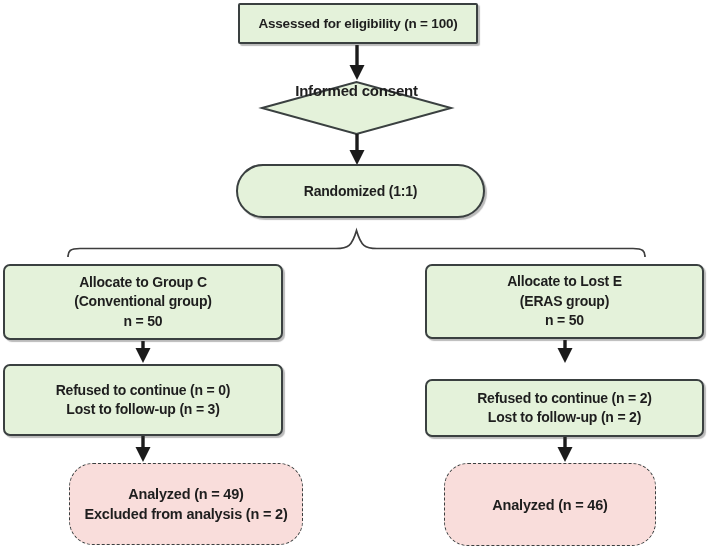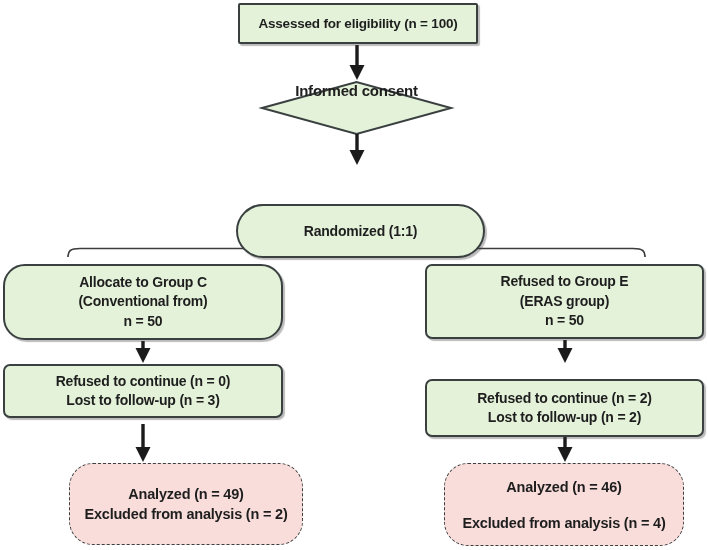--- a/index.html
+++ b/index.html
@@ -30,21 +30,21 @@
     font-weight:700;
     color:var(--text-dark);
     letter-spacing:-0.2px;
   }
   .green{
     background:var(--box-green);
     border:2px solid var(--border-dark);
     box-shadow:2px 2px 1px rgba(60,60,60,0.35);
   }
   .rounded{border-radius:7px;}
-  .pill{border-radius:27px;margin-top:40px;}
+  .pill{border-radius:27px;}
   .square{border-radius:2px;}
   .pink{
     background:var(--box-pink);
     border:1.7px dashed var(--border-dark);
     border-radius:24px;
   }
   .line{display:block;white-space:nowrap;}
   .fs-eligibility{font-size:13.5px;}
   .fs-consent{font-size:15px;}
   .fs-rand{font-size:14px;}
@@ -109,45 +109,44 @@
   </div>
 
   <div class="diamond-label fs-consent">
     <span class="line">Informed consent</span>
   </div>
 
   <div class="node green pill fs-rand" style="left:236px;top:164px;width:249px;height:54px;">
     <span class="line">Randomized (1:1)</span>
   </div>
 
-  <div class="node green rounded fs-node" style="left:3px;top:264px;width:280px;height:76px;border-radius:22px;">
+  <div class="node green rounded fs-node" style="left:3px;top:264px;width:280px;height:76px;">
     <span class="line">Allocate to Group C</span>
-    <span class="line">(Conventional from)</span>
+    <span class="line">(Conventional group)</span>
     <span class="line">n = 50</span>
   </div>
 
   <div class="node green rounded fs-node" style="left:425px;top:264px;width:279px;height:75px;">
-    <span class="line">Refused to Group E</span>
+    <span class="line">Allocate to Lost E</span>
     <span class="line">(ERAS group)</span>
     <span class="line">n = 50</span>
   </div>
 
-  <div class="node green rounded fs-node" style="left:3px;top:364px;width:280px;height:54px;">
+  <div class="node green rounded fs-node" style="left:3px;top:364px;width:280px;height:72px;">
     <span class="line">Refused to continue (n = 0)</span>
     <span class="line">Lost to follow-up (n = 3)</span>
   </div>
 
   <div class="node green rounded fs-node" style="left:425px;top:364px;width:279px;height:58px;margin-top:15px;">
     <span class="line">Refused to continue (n = 2)</span>
     <span class="line">Lost to follow-up (n = 2)</span>
   </div>
 
   <div class="node pink fs-analyzed" style="left:25px;top:463px;width:234px;height:82px;margin-left:44px;">
     <span class="line">Analyzed (n = 49)</span>
     <span class="line">Excluded from analysis (n = 2)</span>
   </div>
 
-  <div class="node pink fs-analyzed" style="left:444px;top:463px;width:240px;height:83px;gap:16px;">
+  <div class="node pink fs-analyzed" style="left:444px;top:463px;width:212px;height:83px;gap:16px;">
     <span class="line">Analyzed (n = 46)</span>
-    <span class="line">Excluded from analysis (n = 4)</span>
   </div>
 
 </div>
 
 </body></html>

